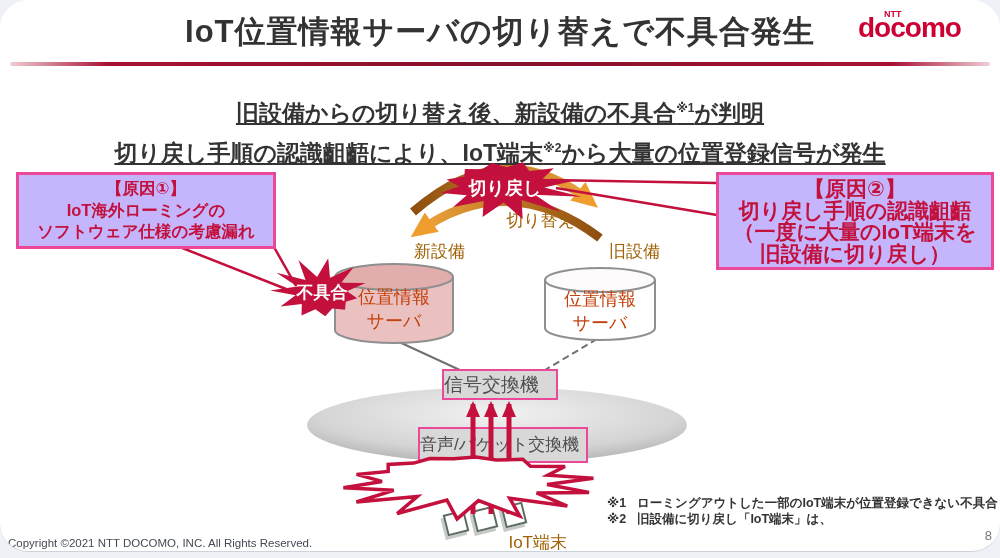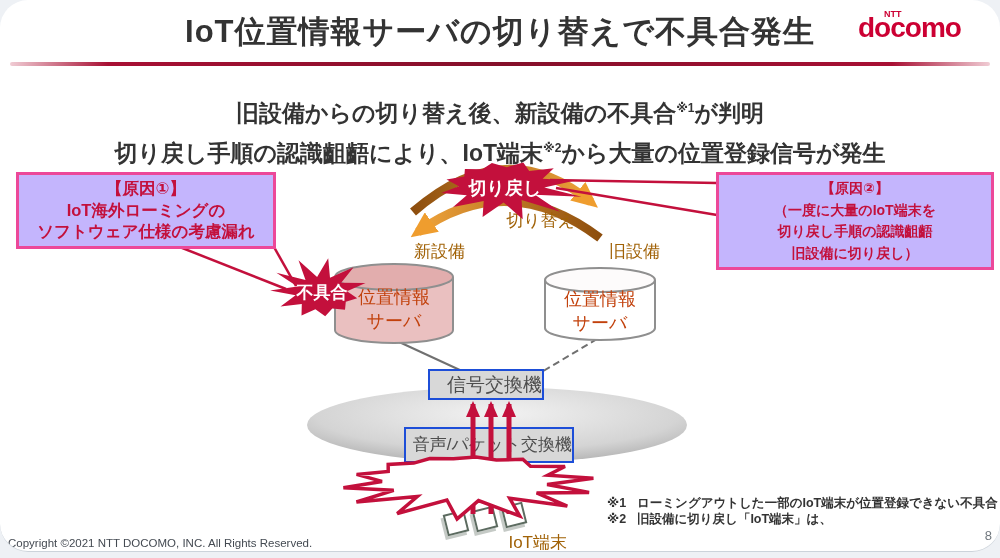--- a/index.html
+++ b/index.html
@@ -20,43 +20,44 @@
   }
   .logo { left:858px; top:6px; width:120px; height:44px; }
   .logo-word { font-size:28px; font-weight:bold; color:#cc0033; letter-spacing:-1px; line-height:44px; }
   .logo-ntt { position:absolute; left:26px; top:3px; font-size:9px; font-weight:bold; color:#cc0033; letter-spacing:0px; }
   .title-rule {
     left:10px; top:62px; width:980px; height:4px; border-radius:2px;
     background:linear-gradient(90deg,#f0ccd4 0%,#a81034 10%,#84102a 50%,#a81034 90%,#f0ccd4 100%);
   }
   .lead {
     left:0; top:91px; width:1000px; text-align:center;
-    font-size:23px; font-weight:bold; color:#333; line-height:35px;
+    font-size:23px; font-weight:bold; color:#333; line-height:35px;text-decoration:underline;
   }
   .lead sup { font-size:12px; vertical-align:9px; }
 
   .cause-box {
     border:3px solid #ec4899; background:#c4b5fd; color:#c3103c;
     font-weight:bold; text-align:center; padding:3px 2px;
   }
   .cause1 { left:16px; top:172px; width:260px; font-size:16.5px; line-height:21.5px; }
-  .cause2 { left:716px; top:172px; width:278px; font-size:14px; line-height:21.5px; }
+  .cause2 { left:716px; top:172px; width:278px; font-size:21px; line-height:21.5px; }
 
   .diagram-label { text-align:right; font-weight:normal; color:#a16207; }
   .switch-over-label { left:445px; top:209px; width:130px; font-size:17px; }
   .new-equip-label { left:335px; top:240px; width:130px; font-size:17px; }
   .old-equip-label { left:530px; top:240px; width:130px; font-size:17px; }
 
   .cyl-text { text-align:center; color:#c2410c; font-size:18px; line-height:24px; }
   .new-server-text { left:334px; top:285px; width:120px; }
   .old-server-text { left:540px; top:287px; width:120px; }
 
   .node-box {
-    background:#d8d8d8; border:2px solid #1d4ed8; color:#4d4d4d;
-    text-align:right;
+    background:#d8d8d8; border:2px solid #ec4899; color:#4d4d4d;
+    text-align:left;
+    margin-left:14px;
   }
   .signal-box { left:428px; top:369px; width:116px; height:31px; font-size:19px; line-height:27px; }
   .voice-box { left:404px; top:427px; width:170px; height:36px; font-size:17px; line-height:32px; }
 
   .iot-device {
     position:absolute; z-index:2; width:22px; height:22px; background:#fff;
     border:2px solid #5c6b60; box-shadow:-3px 3px 0 rgba(150,158,152,0.55);
     transform:rotate(-14deg);
   }
   .iot-label { left:437px; top:531px; width:130px; font-size:17px; }
@@ -138,22 +139,22 @@
     <div><span>切り戻し手順の認識齟齬により、IoT端末</span><sup>※2</sup><span>から大量の位置登録信号が発生</span></div>
   </div>
 
   <div class="el cause-box cause1">
     <div>【原因①】</div>
     <div>IoT海外ローミングの</div>
     <div>ソフトウェア仕様の考慮漏れ</div>
   </div>
   <div class="el cause-box cause2">
     <div>【原因②】</div>
+    <div>切り戻し手順の認識齟齬</div>
     <div>（一度に大量のIoT端末を</div>
-    <div>切り戻し手順の認識齟齬</div>
     <div>旧設備に切り戻し）</div>
   </div>
 
   <div class="el diagram-label switch-over-label">切り替え</div>
   <div class="el diagram-label new-equip-label">新設備</div>
   <div class="el diagram-label old-equip-label">旧設備</div>
 
   <div class="el cyl-text new-server-text">
     <div>位置情報</div>
     <div>サーバ</div>

